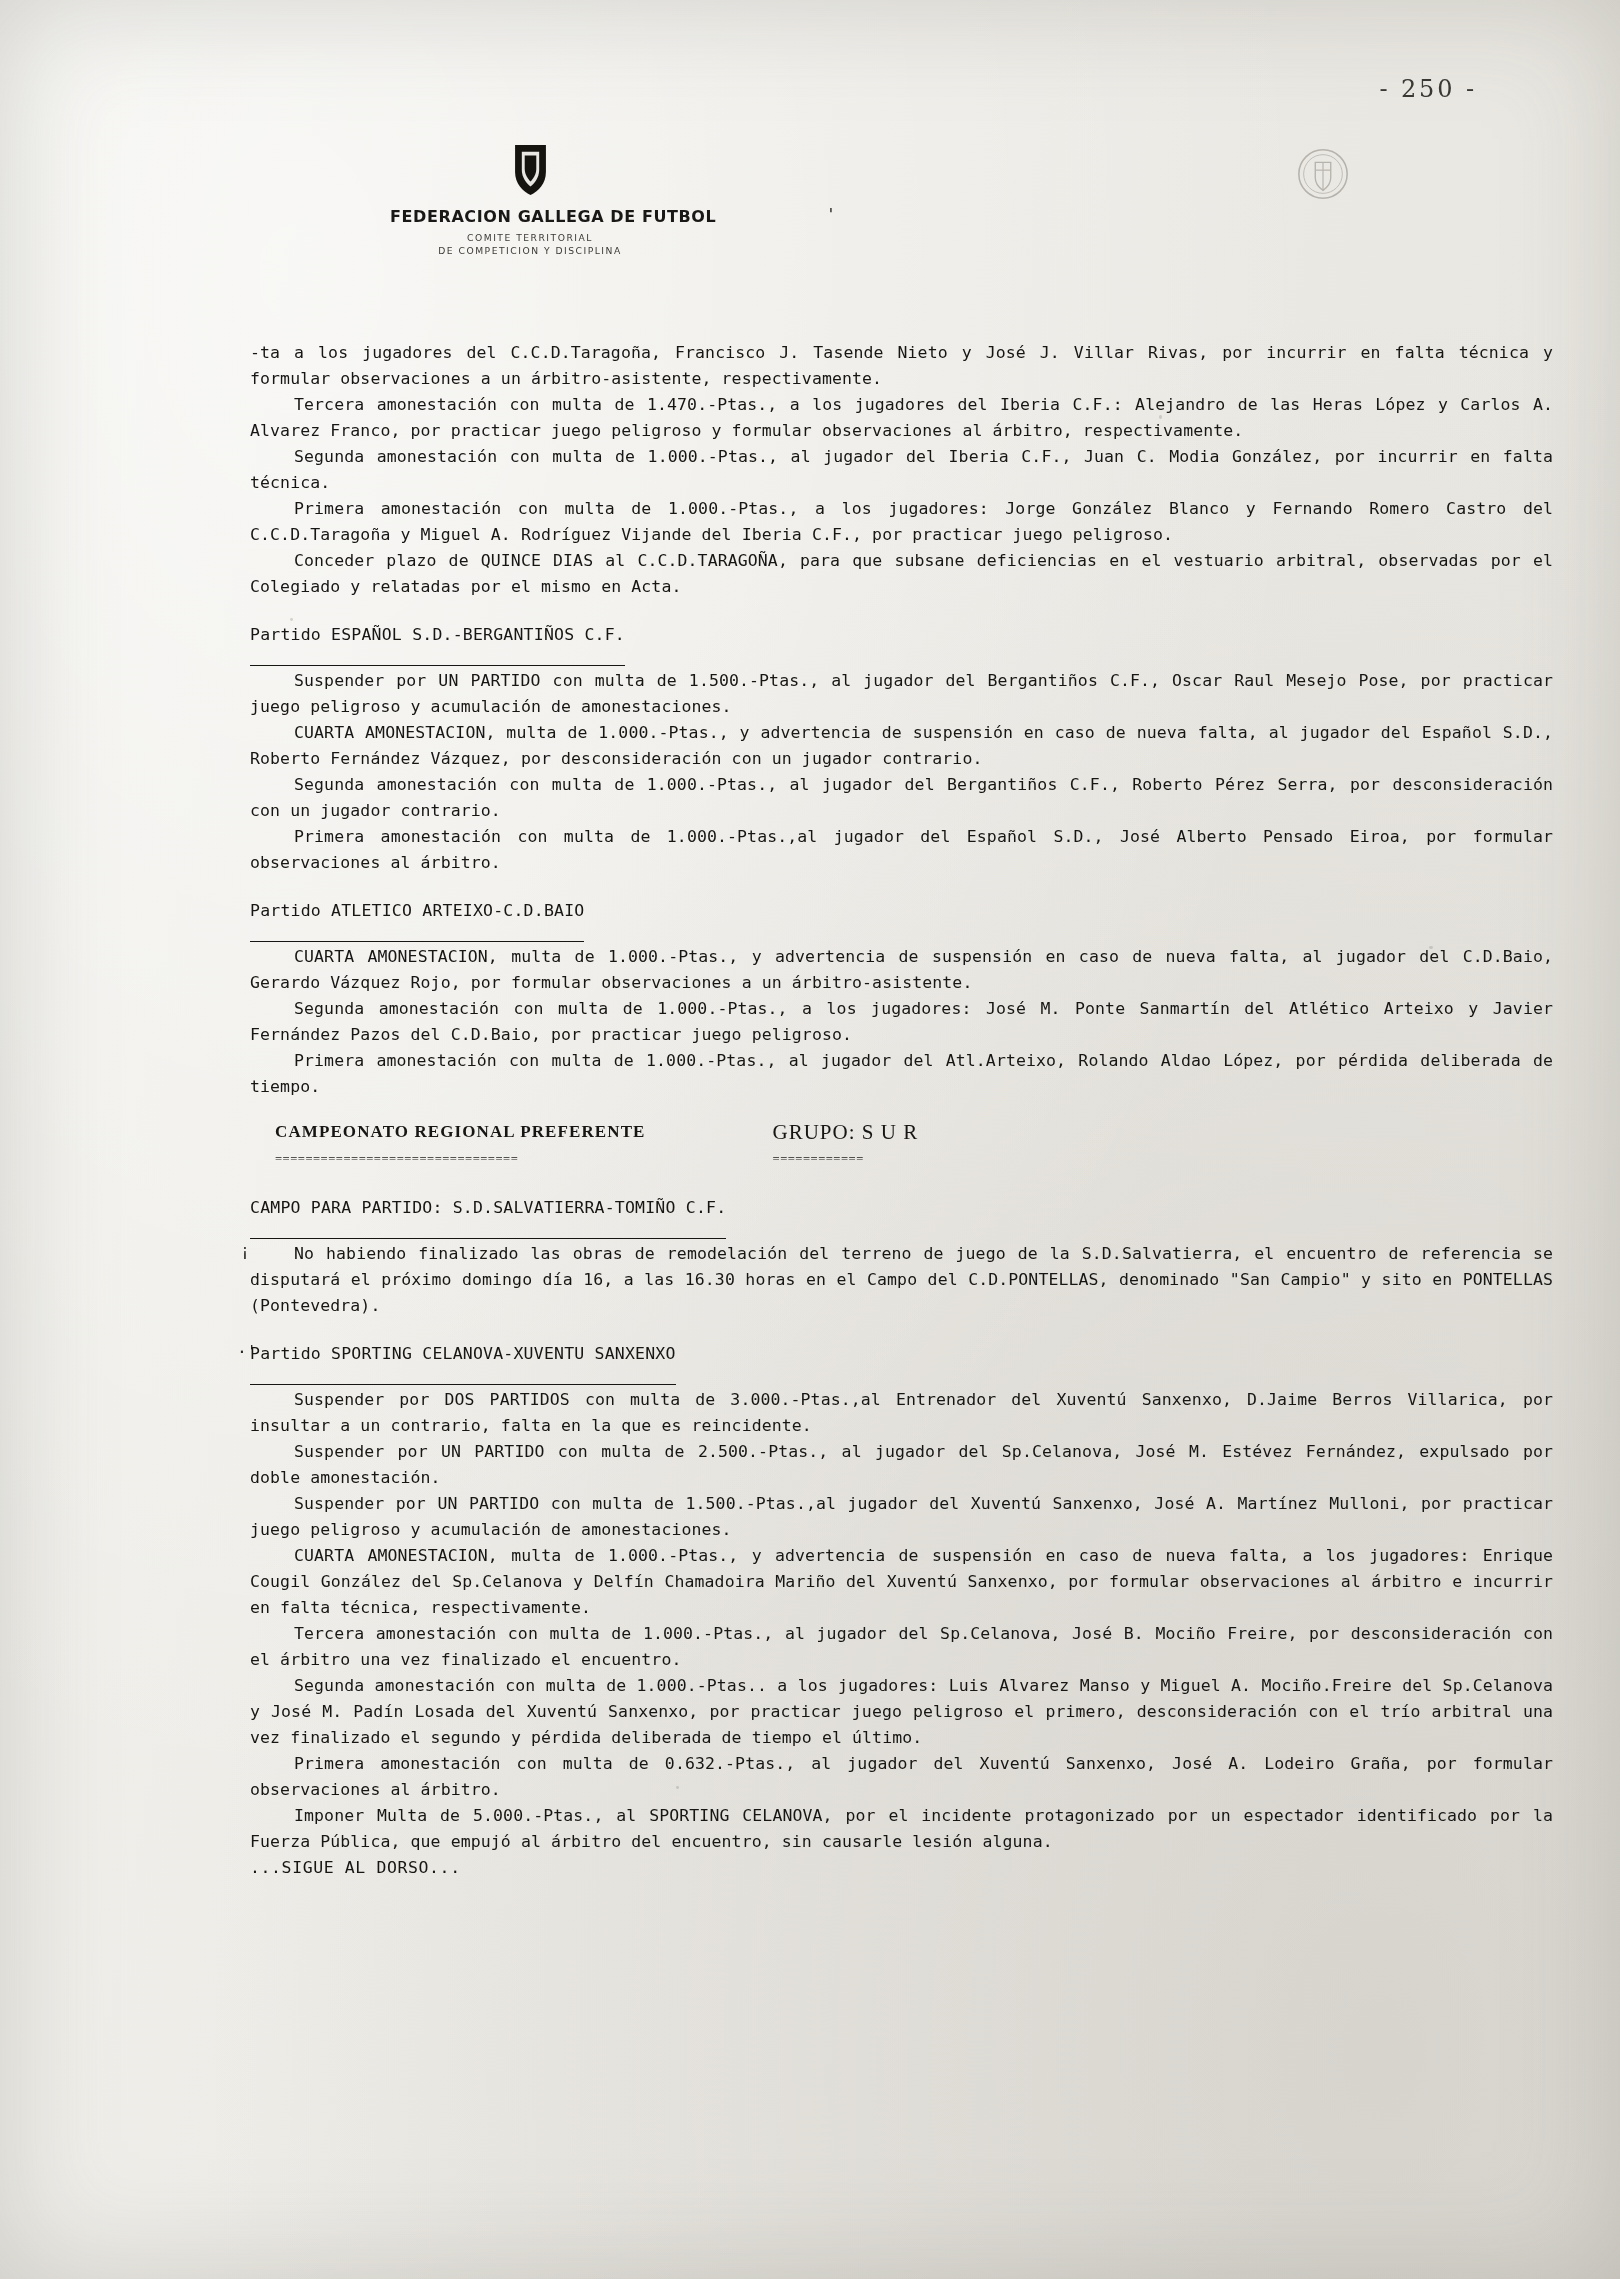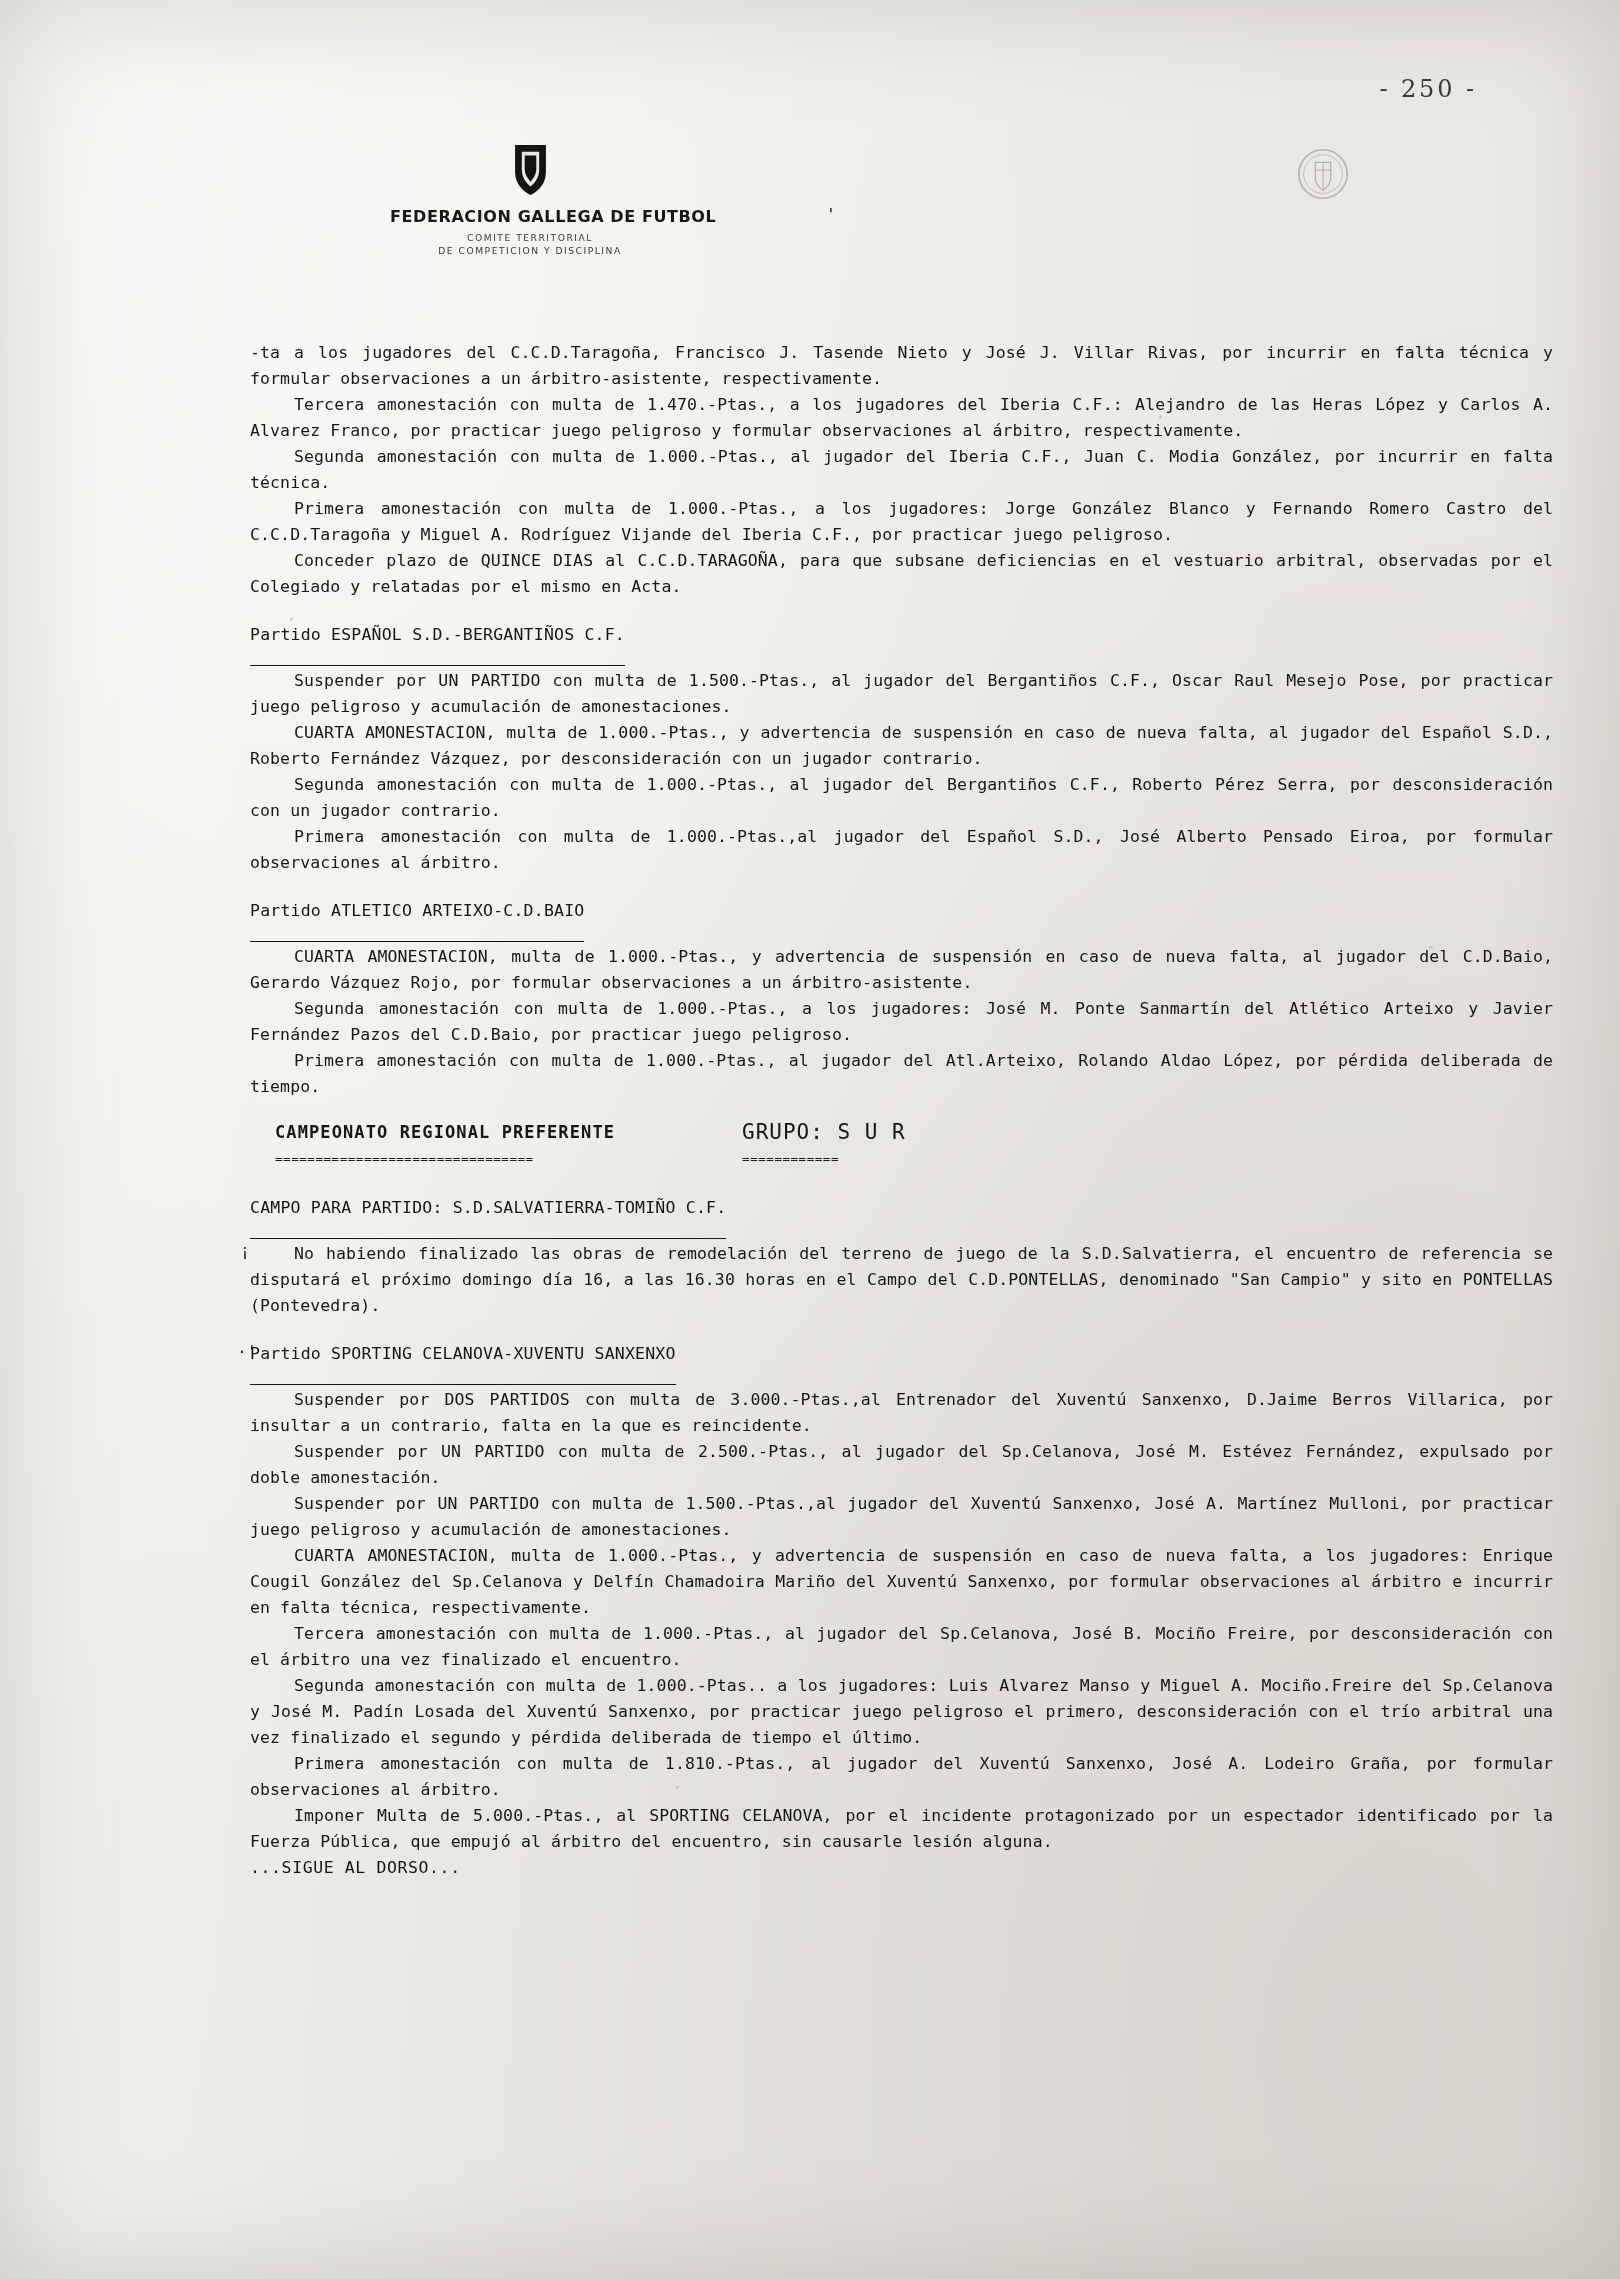--- a/index.html
+++ b/index.html
@@ -117,20 +117,21 @@
   }
   .heading-row { margin-top: 11.6px; }
 
   .champ-block {
     margin-top: 19.3px;
     margin-bottom: 5.8px;
     display: flex;
     gap: 127px;
     align-items: flex-start;
     padding-left: 25px;
+    font-family: Liberation Serif, serif;
   }
   .champ-title {
     font-weight: bold;
     letter-spacing: 1.1px;
     font-size: 17px;
   }
   .champ-rule {
     font-size: 12.6px;
     letter-spacing: 0.5px;
     margin-top: 1px;
@@ -226,21 +227,21 @@
 
     <div class="heading-row">
       <span class="heading">Partido SPORTING CELANOVA-XUVENTU SANXENXO</span>
     </div>
     <p class="ind">Suspender por DOS PARTIDOS con multa de 3.000.-Ptas.,al Entrenador del Xuventú Sanxenxo, D.Jaime Berros Villarica, por insultar a un contrario, falta en la que es reincidente.</p>
     <p class="ind">Suspender por UN PARTIDO con multa de 2.500.-Ptas., al jugador del Sp.Celanova, José M. Estévez Fernández, expulsado por doble amonestación.</p>
     <p class="ind">Suspender por UN PARTIDO con multa de 1.500.-Ptas.,al jugador del Xuventú Sanxenxo, José A. Martínez Mulloni, por practicar juego peligroso y acumulación de amonestaciones.</p>
     <p class="ind">CUARTA AMONESTACION, multa de 1.000.-Ptas., y advertencia de suspensión en caso de nueva falta, a los jugadores: Enrique Cougil González del Sp.Celanova y Delfín Chamadoira Mariño del Xuventú Sanxenxo, por formular observaciones al árbitro e incurrir en falta técnica, respectivamente.</p>
     <p class="ind">Tercera amonestación con multa de 1.000.-Ptas., al jugador del Sp.Celanova, José B. Mociño Freire, por desconsideración con el árbitro una vez finalizado el encuentro.</p>
     <p class="ind">Segunda amonestación con multa de 1.000.-Ptas.. a los jugadores: Luis Alvarez Manso y Miguel A. Mociño.Freire del Sp.Celanova y José M. Padín Losada del Xuventú Sanxenxo, por practicar juego peligroso el primero, desconsideración con el trío arbitral una vez finalizado el segundo y pérdida deliberada de tiempo el último.</p>
-    <p class="ind">Primera amonestación con multa de 1.810.-Ptas., al jugador del Xuventú Sanxenxo, José A. Lodeiro Graña, por formular observaciones al árbitro.</p>
+    <p class="ind">Primera amonestación con multa de 0.632.-Ptas., al jugador del Xuventú Sanxenxo, José A. Lodeiro Graña, por formular observaciones al árbitro.</p>
     <p class="ind">Imponer Multa de 5.000.-Ptas., al SPORTING CELANOVA, por el incidente protagonizado por un espectador identificado por la Fuerza Pública, que empujó al árbitro del encuentro, sin causarle lesión alguna.</p>
     <p class="footer-note">...SIGUE AL DORSO...</p>
   </div>
 
   <div class="speck" style="left:290px; top:618px; width:2.9px; height:2.9px;"></div>
   <div class="speck" style="left:1429px; top:946px; width:3.9px; height:2.9px;"></div>
   <div class="speck" style="left:676px; top:1786px; width:2.9px; height:2.9px;"></div>
   <div class="speck" style="left:1159px; top:415px; width:2.9px; height:3.9px;"></div>
 
   <div class="edge-shade"></div>

